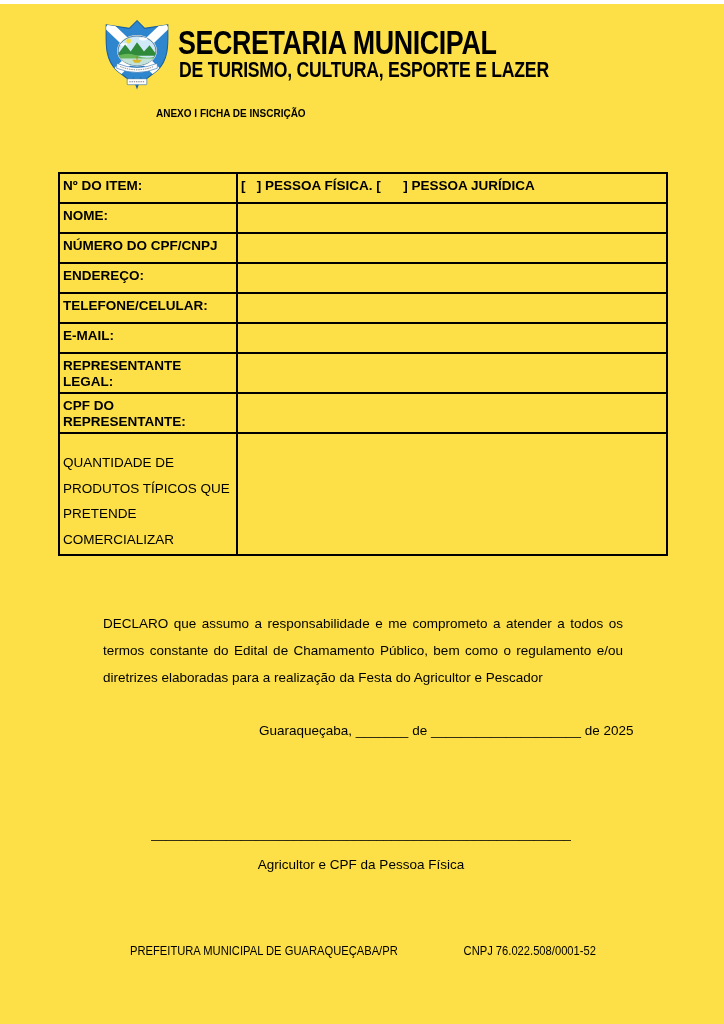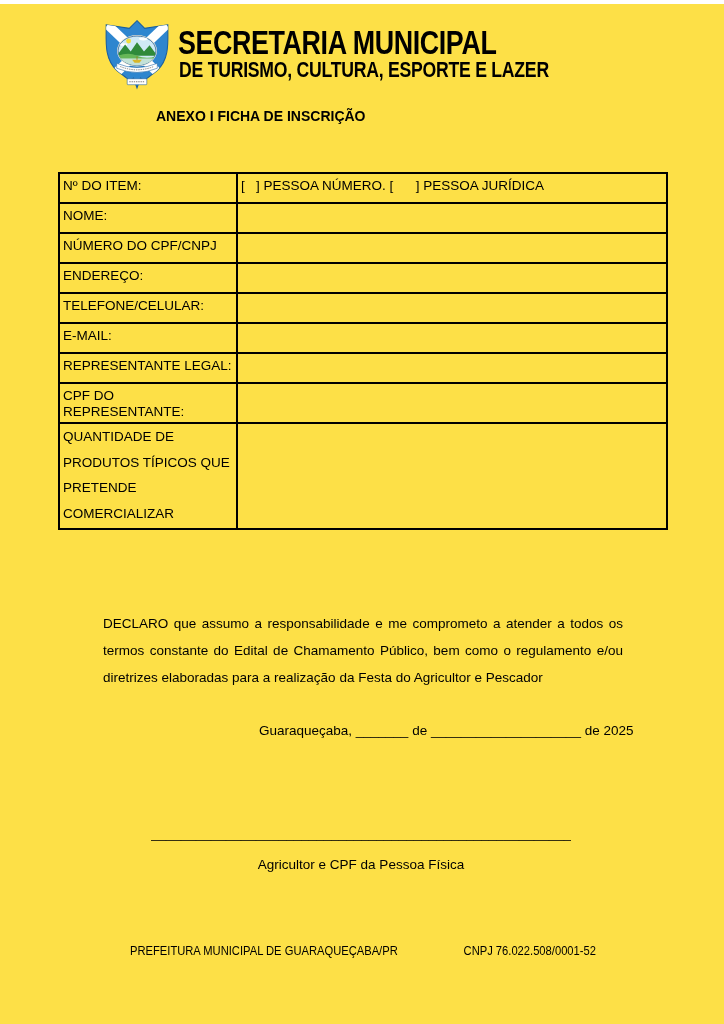--- a/index.html
+++ b/index.html
@@ -18,39 +18,39 @@
     transform:scaleX(0.79); transform-origin:left top; white-space:nowrap;
   }
   .header-title-2 {
     position:absolute; left:179px; top:56px;
     font-size:21.5px; font-weight:bold; line-height:1; letter-spacing:-0.3px;
     transform:scaleX(0.82); transform-origin:left top; white-space:nowrap;
   }
 
   .doc-heading {
     position:absolute; left:156px; top:104px;
-    font-size:14px; font-weight:bold; white-space:nowrap;
+    font-size:10px; font-weight:bold; white-space:nowrap;
   }
 
   
   .form-table {
     position:absolute; left:58px; top:168px; width:610px;
     border-collapse:collapse; table-layout:fixed;
   }
   .form-table td {
     border:2px solid #000;
     font-size:13.5px; line-height:16px;
     padding:4px 3px 2px 3px;
     vertical-align:top;
     overflow:hidden;
   }
   .form-table .col-label { width:178px; }
-  .form-table tr.row-normal { height:30px; }
+  .form-table tr.row-normal { height:30px;font-weight:bold; }
   .form-table tr.row-tall { height:104px; }
-  .form-table tr.row-tall td.cell-label { line-height:25.5px; padding-top:0; }
+  .form-table tr.row-tall td.cell-label { line-height:25.5px; padding-top:16px; }
   .cell-value { white-space:pre-wrap; }
 
   
   .declaration {
     position:absolute; left:103px; top:606px; width:520px;
     font-size:13.5px; line-height:27px;
   }
   .decl-line { text-align:justify; }
   .decl-line.justify-full { text-align-last:justify; }
 
@@ -125,21 +125,21 @@
   <div class="doc-heading">ANEXO I FICHA DE INSCRIÇÃO</div>
 
   <table class="form-table">
     <colgroup>
         <col class="col-label">
         <col>
       </colgroup>
     <tbody>
       <tr class="row-normal">
         <td class="cell-label">Nº DO ITEM:</td>
-        <td class="cell-value">[   ] PESSOA NÚMERO. [      ] PESSOA JURÍDICA</td>
+        <td class="cell-value">[   ] PESSOA FÍSICA. [      ] PESSOA JURÍDICA</td>
       </tr>
       <tr class="row-normal">
         <td class="cell-label">NOME:</td>
         <td class="cell-value"></td>
       </tr>
       <tr class="row-normal">
         <td class="cell-label">NÚMERO DO CPF/CNPJ</td>
         <td class="cell-value"></td>
       </tr>
       <tr class="row-normal">

